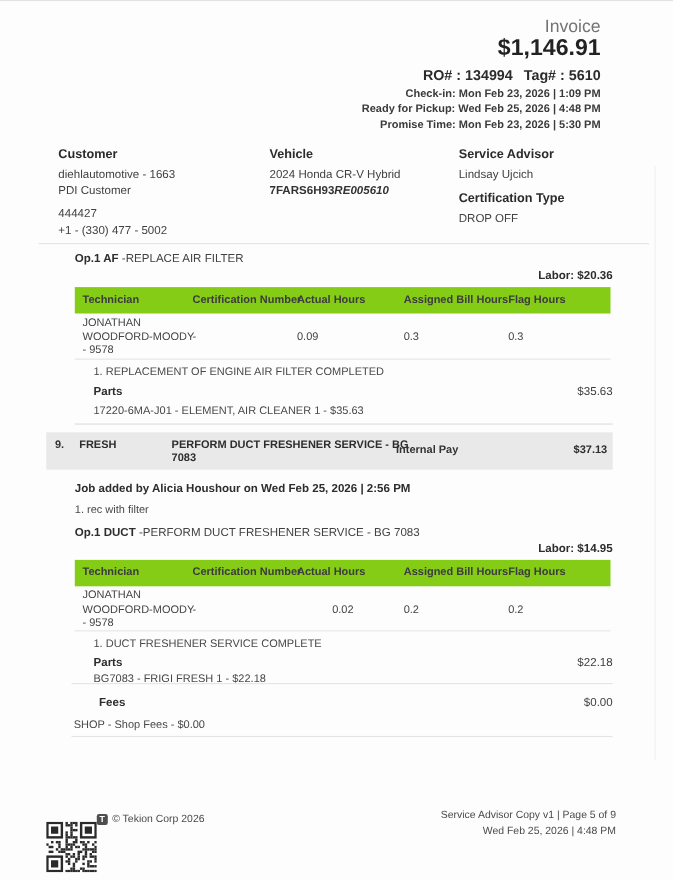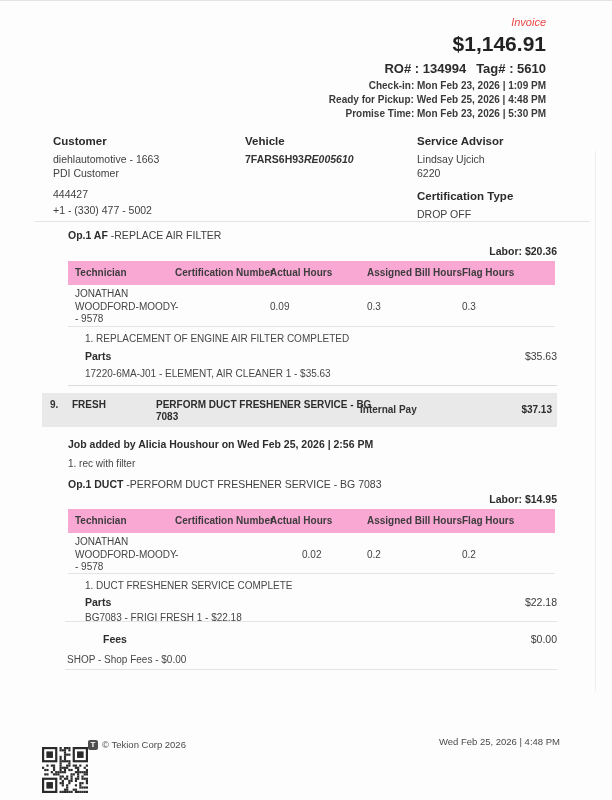--- a/index.html
+++ b/index.html
@@ -9,35 +9,35 @@
     font-family:"Liberation Sans",sans-serif;color:#3f3f3f;
     border-top:1px solid #e3e3e3;
   }
   .abs{position:absolute;}
   .r{text-align:right;}
   .b{font-weight:700;color:#2d2d2d;}
   .sb{font-weight:600;color:#333;}
   .body-txt{font-size:10.5px;line-height:1.35;text-align:center;}
 
   
-  .inv-label{top:15px;right:66px;font-size:11px;color:#ef4444;font-weight:500;font-style:italic;}
+  .inv-label{top:15px;right:66px;font-size:16px;color:#737373;font-weight:500;}
   .inv-total{top:31px;right:66px;font-size:21px;font-weight:700;color:#222;}
   .ro-tag{top:60px;right:66px;font-size:13px;font-weight:700;color:#2b2b2b;display:flex;gap:10px;}
   .meta-line{right:66px;font-size:10px;font-weight:600;color:#3a3a3a;text-align:right;}
 
   
   .info-head{font-size:11.5px;font-weight:700;color:#2b2b2b;margin-bottom:5px;}
   .info-line{font-size:10.5px;line-height:1.38;color:#414141;}
 
   .divider{height:1px;background:#e4e4e4;}
 
   .op-line{font-size:10.5px;color:#414141;}
   .labor-line{font-size:10.5px;font-weight:700;color:#2d2d2d;}
 
-  .thead{background:#f9a8d4;height:24px;}
+  .thead{background:#84cc16;height:24px;}
   .thead span{position:absolute;top:6px;font-size:10px;font-weight:600;color:#3c3c3c;}
   .c1{left:7px;}  .c2{left:107px;} .c3{left:202px;} .c4{left:299px;} .c5{left:394px;}
 
   .trow span{position:absolute;font-size:10px;color:#444;}
   .tech-cell{width:104px;white-space:pre-line;line-height:1.25;}
 
   .note{font-size:10px;color:#474747;}
   .parts-label{font-size:10.5px;font-weight:700;color:#2d2d2d;}
   .amount{font-size:10.5px;color:#3c3c3c;}
 
@@ -67,29 +67,29 @@
   <div class="abs" style="left:53px;top:134px;width:180px;">
     <div class="info-head">Customer</div>
     <div class="info-line">diehlautomotive - 1663</div>
     <div class="info-line">PDI Customer</div>
     <div class="info-line" style="margin-top:6px;">444427</div>
     <div class="info-line" style="margin-top:2px;">+1 - (330) 477 - 5002</div>
   </div>
 
   <div class="abs" style="left:245px;top:134px;width:165px;">
     <div class="info-head">Vehicle</div>
+    <div class="info-line">2024 Honda CR-V Hybrid</div>
     <div class="info-line">
       <span class="sb">7FARS6H93</span><span class="sb" style="font-style:italic;">RE005610</span>
     </div>
   </div>
 
   <div class="abs" style="left:417px;top:134px;width:170px;">
     <div class="info-head">Service Advisor</div>
     <div class="info-line">Lindsay Ujcich</div>
-    <div class="info-line">6220</div>
     <div class="info-head" style="margin-top:9px;">Certification Type</div>
     <div class="info-line">DROP OFF</div>
   </div>
 
   <div class="abs divider" style="left:35px;top:220px;width:555px;"></div>
 
   <div class="abs op-line" style="left:68px;top:228px;">
     <span class="b">Op.1 AF</span><span> -REPLACE AIR FILTER</span>
   </div>
   <div class="abs labor-line" style="top:244px;right:55px;">Labor: $20.36</div>
@@ -152,21 +152,21 @@
     <span class="c5" style="top:13px;">0.2</span>
   </div>
   <div class="abs divider" style="left:68px;top:572px;width:487px;"></div>
 
   <div class="abs note" style="left:85px;top:579px;">1. DUCT FRESHENER SERVICE COMPLETE</div>
   <div class="abs parts-label" style="left:85px;top:595px;">Parts</div>
   <div class="abs amount" style="top:595px;right:55px;">$22.18</div>
   <div class="abs note" style="left:85px;top:611px;">BG7083 - FRIGI FRESH 1 - $22.18</div>
   <div class="abs divider" style="left:65px;top:620px;width:492px;"></div>
 
-  <div class="abs parts-label" style="left:67px;top:632px;padding-left:36px;">Fees</div>
+  <div class="abs parts-label" style="left:54px;top:632px;padding-left:36px;">Fees</div>
   <div class="abs amount" style="top:632px;right:55px;">$0.00</div>
   <div class="abs note" style="left:67px;top:653px;">SHOP - Shop Fees - $0.00</div>
   <div class="abs divider" style="left:65px;top:668px;width:492px;"></div>
 
   <svg class="abs" style="left:42px;top:746px;" width="46" height="46" viewBox="0 0 21 21">
       <rect x="8" y="0" width="1" height="1" fill="#2a2a2a"></rect>
       <rect x="10" y="0" width="1" height="1" fill="#2a2a2a"></rect>
       <rect x="11" y="0" width="1" height="1" fill="#2a2a2a"></rect>
       <rect x="12" y="0" width="1" height="1" fill="#2a2a2a"></rect>
       <rect x="8" y="1" width="1" height="1" fill="#2a2a2a"></rect>
@@ -297,17 +297,18 @@
       <rect x="16" y="2" width="3" height="3" fill="#2a2a2a"></rect>
       <rect x="0" y="14" width="7" height="7" fill="#2a2a2a"></rect>
       <rect x="1" y="15" width="5" height="5" fill="#fff"></rect>
       <rect x="2" y="16" width="3" height="3" fill="#2a2a2a"></rect>
     </svg>
   <div class="abs" style="left:88px;top:737px;display:flex;align-items:center;gap:4px;">
     <span class="tekion-icon">T</span>
     <span class="footer-txt">© Tekion Corp 2026</span>
   </div>
   <div class="abs footer-txt r" style="right:52px;top:734px;">
+    <div>Service Advisor Copy v1 | Page 5 of 9</div>
     <div>Wed Feb 25, 2026 | 4:48 PM</div>
   </div>
 
   <div class="abs scan-line-v" style="left:595px;top:150px;height:540px;"></div>
 </div>
 
 </body></html>

